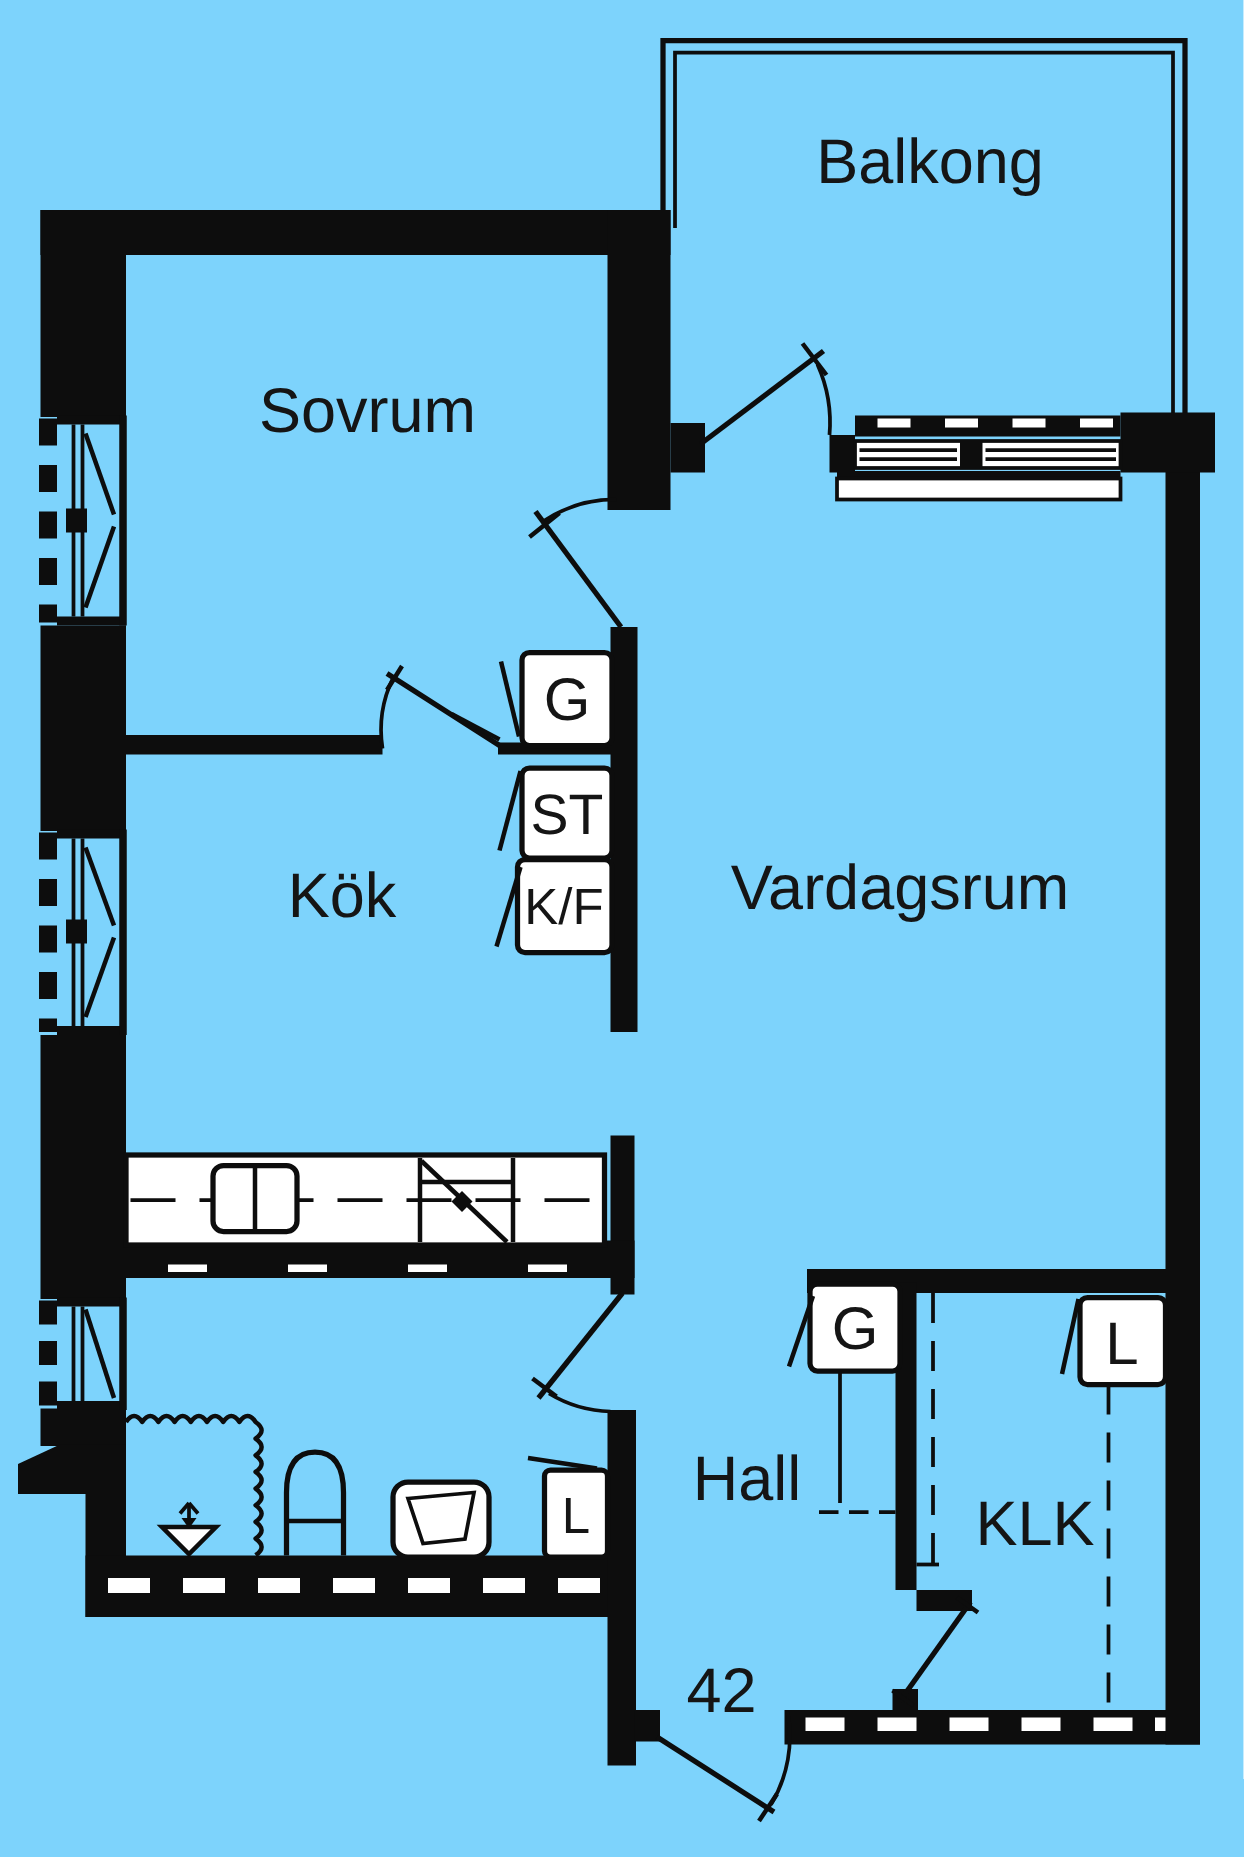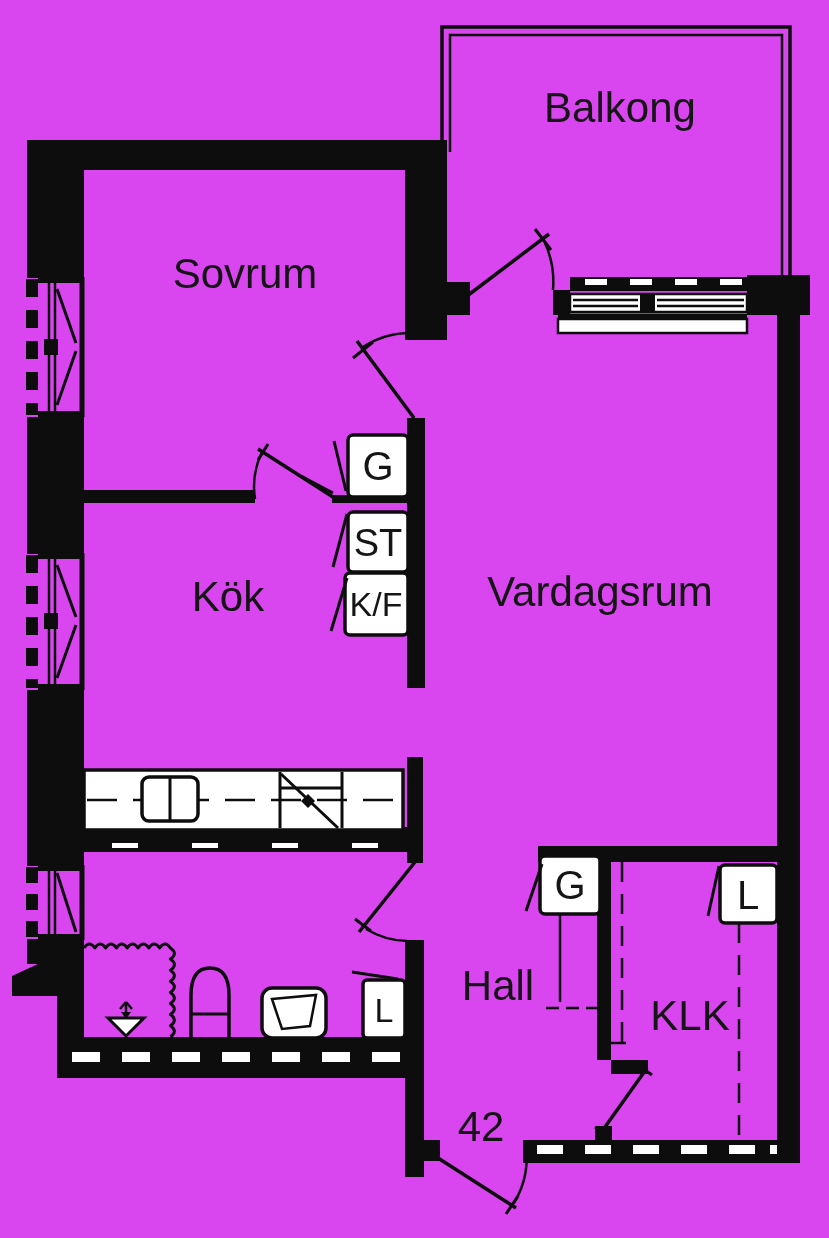--- a/index.html
+++ b/index.html
@@ -1,20 +1,20 @@
 <!DOCTYPE html>
 <html><head>
 <meta charset="utf-8">
 <style>
   html,body { margin:0; padding:0; background:#ffffff; }
   .plan {
     position: relative;
     width: 829px;
     height: 1238px;
-    background: #d946ef;
+    background: #7dd3fc;
     font-family: "Liberation Sans", sans-serif;
     overflow: hidden;
   }
   .plan svg { position:absolute; left:0; top:0; }
   .ink   { fill:#0d0d0d; }
   .paper { fill:#ffffff; }
   .ln    { stroke:#0d0d0d; fill:none; stroke-linecap:butt; }
   .room-label {
     font-family:"Liberation Sans", sans-serif;
     font-size:42px;

